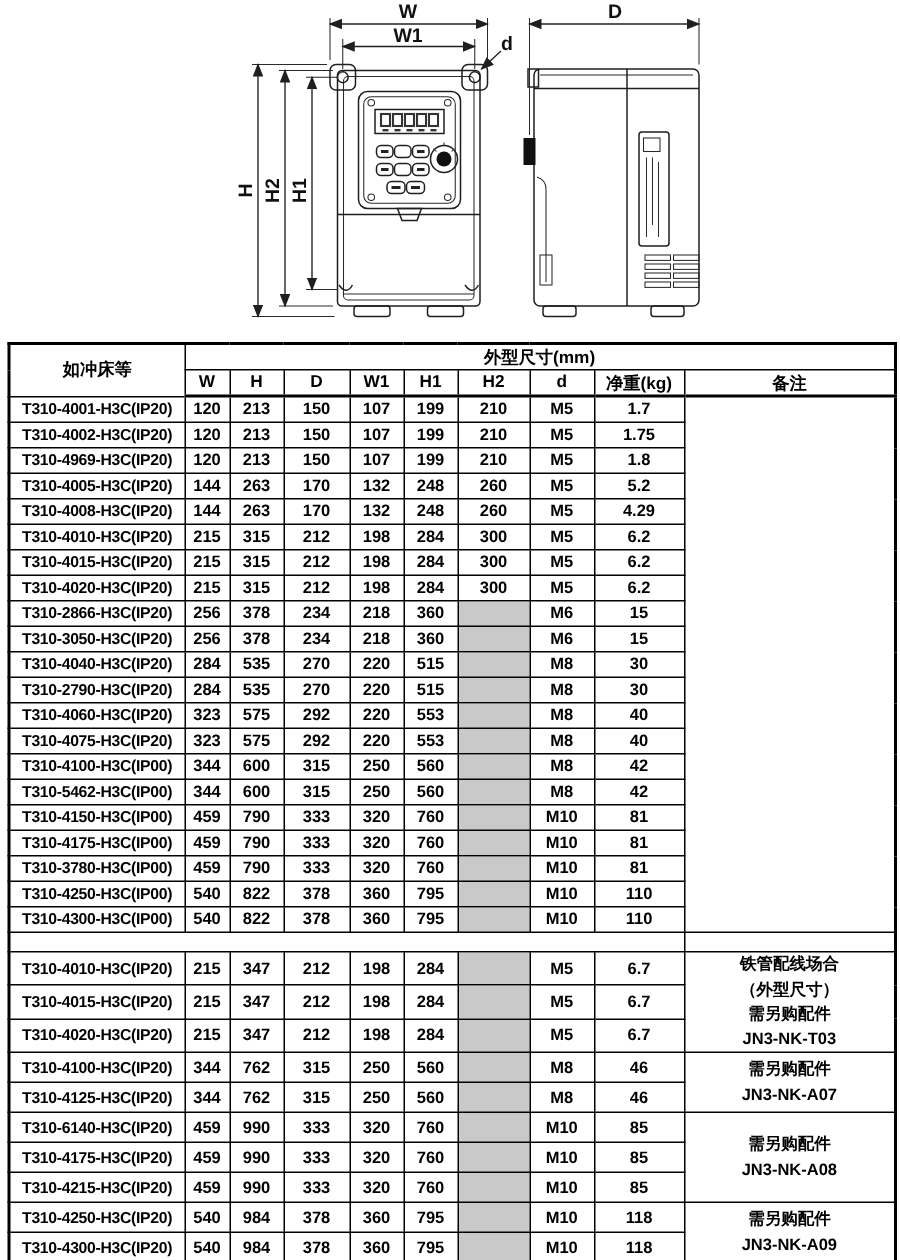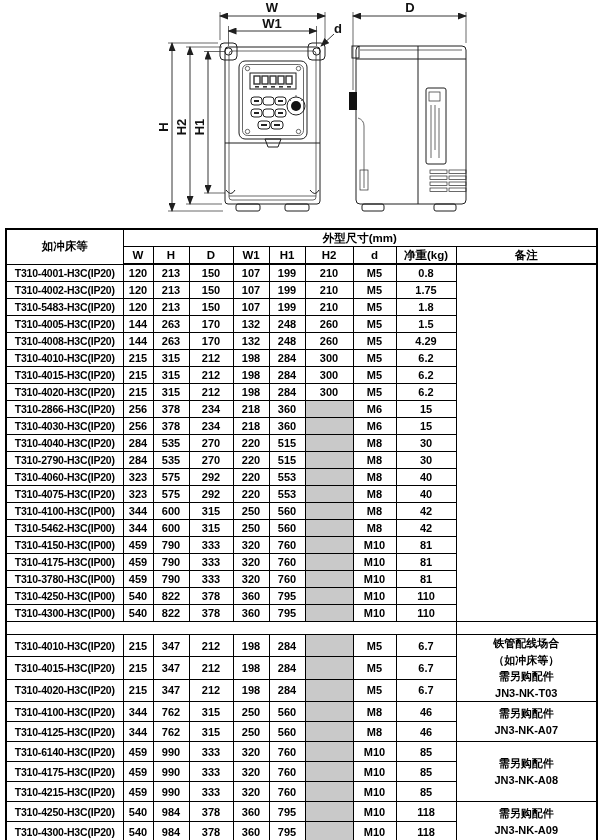--- a/index.html
+++ b/index.html
@@ -218,55 +218,55 @@
     <tbody id="spec-body">
         <tr class="sec1">
           <td class="model-cell">T310-4001-H3C(IP20)</td>
           <td>120</td>
           <td>213</td>
           <td>150</td>
           <td>107</td>
           <td>199</td>
           <td>210</td>
           <td>M5</td>
-          <td>0.8</td>
+          <td>1.7</td>
           <td class="remark-cell" rowspan="21"></td>
         </tr>
         <tr class="sec1">
           <td class="model-cell">T310-4002-H3C(IP20)</td>
           <td>120</td>
           <td>213</td>
           <td>150</td>
           <td>107</td>
           <td>199</td>
           <td>210</td>
           <td>M5</td>
           <td>1.75</td>
         </tr>
         <tr class="sec1">
-          <td class="model-cell">T310-5483-H3C(IP20)</td>
+          <td class="model-cell">T310-4969-H3C(IP20)</td>
           <td>120</td>
           <td>213</td>
           <td>150</td>
           <td>107</td>
           <td>199</td>
           <td>210</td>
           <td>M5</td>
           <td>1.8</td>
         </tr>
         <tr class="sec1">
           <td class="model-cell">T310-4005-H3C(IP20)</td>
           <td>144</td>
           <td>263</td>
           <td>170</td>
           <td>132</td>
           <td>248</td>
           <td>260</td>
           <td>M5</td>
-          <td>1.5</td>
+          <td>5.2</td>
         </tr>
         <tr class="sec1">
           <td class="model-cell">T310-4008-H3C(IP20)</td>
           <td>144</td>
           <td>263</td>
           <td>170</td>
           <td>132</td>
           <td>248</td>
           <td>260</td>
           <td>M5</td>
@@ -310,21 +310,21 @@
           <td>256</td>
           <td>378</td>
           <td>234</td>
           <td>218</td>
           <td>360</td>
           <td class="gray"></td>
           <td>M6</td>
           <td>15</td>
         </tr>
         <tr class="sec1">
-          <td class="model-cell">T310-4030-H3C(IP20)</td>
+          <td class="model-cell">T310-3050-H3C(IP20)</td>
           <td>256</td>
           <td>378</td>
           <td>234</td>
           <td>218</td>
           <td>360</td>
           <td class="gray"></td>
           <td>M6</td>
           <td>15</td>
         </tr>
         <tr class="sec1">
@@ -457,21 +457,21 @@
           <td>215</td>
           <td>347</td>
           <td>212</td>
           <td>198</td>
           <td>284</td>
           <td class="gray"></td>
           <td>M5</td>
           <td>6.7</td>
           <td class="remark-cell" rowspan="3">
             <div>铁管配线场合</div>
-            <div>（如冲床等）</div>
+            <div>（外型尺寸）</div>
             <div>需另购配件</div>
             <div>JN3-NK-T03</div>
           </td>
         </tr>
         <tr class="sec2">
           <td class="model-cell">T310-4015-H3C(IP20)</td>
           <td>215</td>
           <td>347</td>
           <td>212</td>
           <td>198</td>

